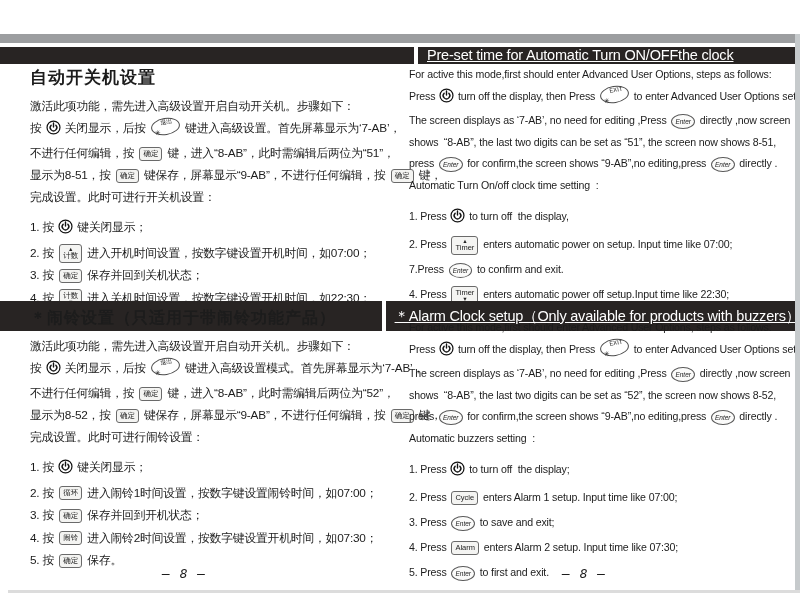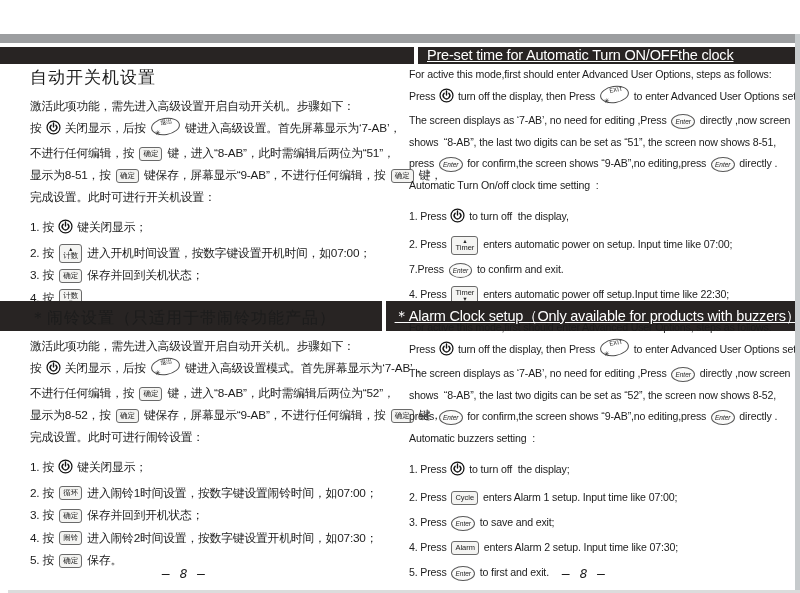--- a/index.html
+++ b/index.html
@@ -15,21 +15,21 @@
   .bar-top .seg-left{width:414px;}
   .bar-mid .seg-left{width:400px;}
   .bar .seg-gap{width:4px;background:#fff;}
   .bar .seg-right{flex:1;background:#282423;color:#fff;display:flex;align-items:center;padding-left:9px;}
   .bar .seg-right .btitle{font-size:14.5px;line-height:15px;text-decoration:underline;white-space:pre;letter-spacing:-0.2px;text-align:right;}
   .col{position:absolute;}
   .col-l1{left:30px;top:64px;width:366px;}
   .col-l2{left:30px;top:306px;width:366px;}
   .col-r1{left:409px;top:64px;width:388px;}
   .col-r2{left:409px;top:317px;width:388px;}
-  .ctitle{font-size:17px;font-weight:normal;letter-spacing:1px;margin:2px 0 6px 0;white-space:pre;}
+  .ctitle{font-size:17px;font-weight:bold;letter-spacing:1px;margin:2px 0 6px 0;white-space:pre;}
   .col-l2 .ctitle{font-size:16px;}
   .ln{white-space:pre;}
   .col-l1 .para .ln,.col-l2 .para .ln{font-size:11.8px;line-height:22px;letter-spacing:-0.2px;}
   .col-l1 .steps .ln,.col-l2 .steps .ln{font-size:11.8px;line-height:22.5px;letter-spacing:-0.2px;}
   .col-r1 .para .ln,.col-r2 .para .ln{font-size:10.6px;line-height:21.5px;letter-spacing:-0.15px;}
   .col-r1 .steps .ln,.col-r2 .steps .ln{font-size:10.6px;line-height:25px;letter-spacing:-0.15px;}
   .steps{margin-top:8px;}
   .tr{white-space:pre;}
   .kp{display:inline-block;vertical-align:-3px;margin:0 1px;}
   .kp svg{display:inline-block;}
@@ -78,21 +78,21 @@
         <div class="ln"><span class="tr">完成设置。此时可进行开关机设置：</span></div>
       </div>
     <div class="steps">
         <div class="ln"><span class="tr">1. 按 </span><span class="kp"><svg viewBox="0 0 16 16" width="15" height="15" aria-hidden="true">
               <circle cx="8" cy="8" r="6.9" fill="none" stroke="#111" stroke-width="1.3"></circle>
               <path d="M5.5 5.6a3.5 3.5 0 1 0 5 0" fill="none" stroke="#111" stroke-width="1.5" stroke-linecap="round"></path>
               <line x1="8" y1="3.2" x2="8" y2="7.4" stroke="#111" stroke-width="1.5" stroke-linecap="round"></line>
             </svg></span><span class="tr"> 键关闭显示；</span></div>
         <div class="ln"><span class="tr">2. 按 </span><span class="kr"><span class="ka">▲</span><span class="kl">计数</span></span><span class="tr"> 进入开机时间设置，按数字键设置开机时间，如07:00；</span></div>
         <div class="ln"><span class="tr">3. 按 </span><span class="kr"><span class="kl">确定</span></span><span class="tr"> 保存并回到关机状态；</span></div>
-        <div class="ln"><span class="tr">4. 按 </span><span class="kr"><span class="kl">计数</span><span class="ka">▼</span></span></div>
+        <div class="ln"><span class="tr">4. 按 </span><span class="kr"><span class="kl">计数</span><span class="ka">▼</span></span><span class="tr"> 进入关机时间设置，按数字键设置开机时间，如22:30；</span></div>
         <div class="ln"><span class="tr">5. 按 </span><span class="kr"><span class="kl">确定</span></span><span class="tr"> 保存。</span></div>
       </div>
   </div>
 
   <div class="col col-r1">
     <div class="para">
         <div class="ln"><span class="tr">For active this mode,first should enter Advanced User Options, steps as follows:</span></div>
         <div class="ln"><span class="tr">Press </span><span class="kp"><svg viewBox="0 0 16 16" width="15" height="15" aria-hidden="true">
               <circle cx="8" cy="8" r="6.9" fill="none" stroke="#111" stroke-width="1.3"></circle>
               <path d="M5.5 5.6a3.5 3.5 0 1 0 5 0" fill="none" stroke="#111" stroke-width="1.5" stroke-linecap="round"></path>

